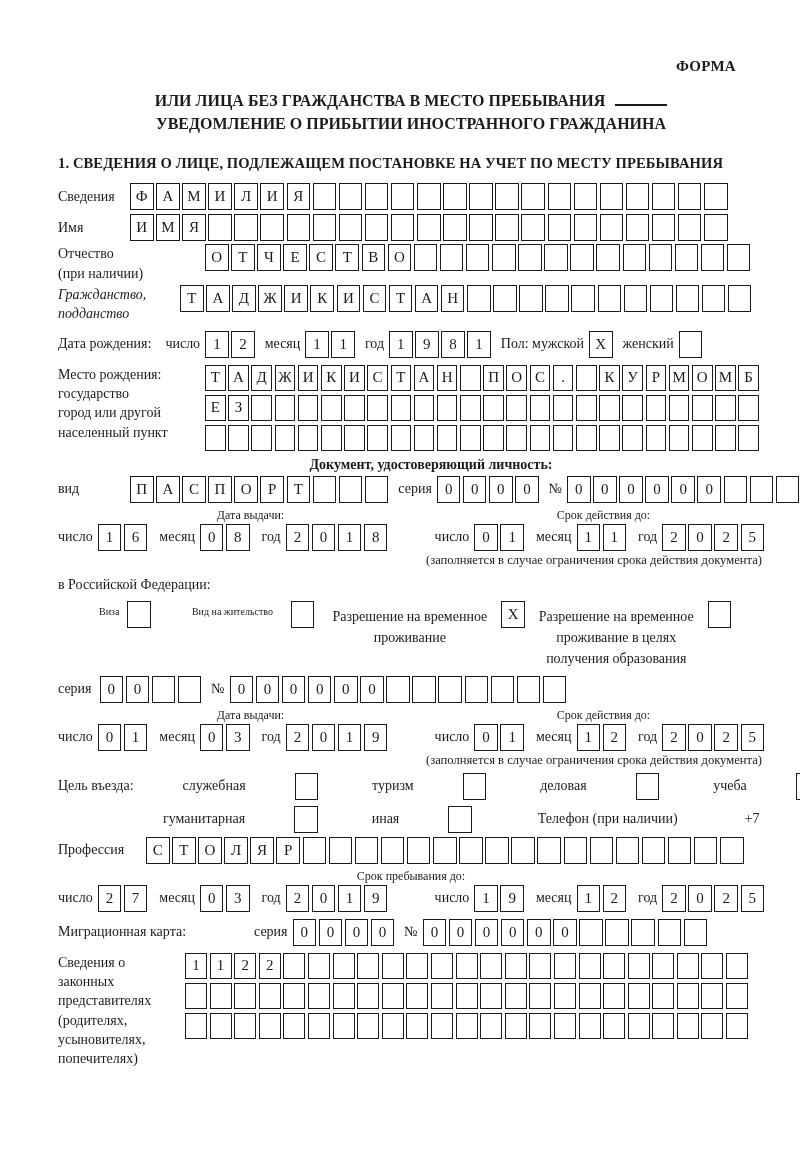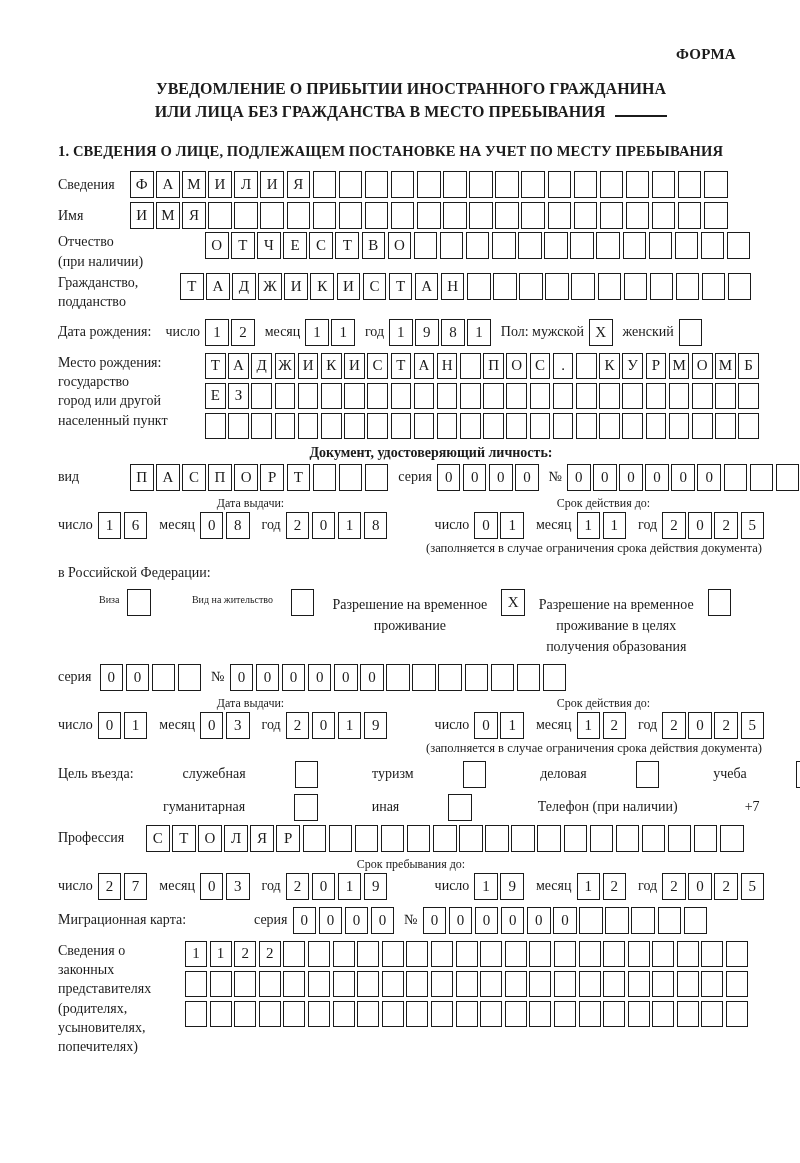--- a/index.html
+++ b/index.html
@@ -2,33 +2,33 @@
 <html><head>
 <meta charset="utf-8">
 <style>
   html,body{margin:0;padding:0;background:#fff;}
   body{width:800px;height:1163px;color:#1b1b1b;font-family:"Liberation Serif","DejaVu Serif",serif;overflow:hidden;}
   .page{padding:34px 36px 10px 58px;box-sizing:border-box;}
 
   
   .hdr{width:192px;margin-left:auto;font-size:13.2px;line-height:1.3;}
   .hdr .amend{margin-top:4px;}
-  .forma{font-weight:bold;font-size:15px;text-align:right;padding-right:28px;margin-top:12px;letter-spacing:.3px;}
+  .forma{font-weight:bold;font-size:15px;text-align:right;padding-right:28px;margin-top:24px;letter-spacing:.3px;}
 
   .title{margin-top:14px;text-align:center;font-weight:bold;font-size:16px;line-height:1.45;}
   .title .blank{display:inline-block;width:52px;border-bottom:2px solid #1b1b1b;height:12px;margin-left:10px;}
 
   .sec{margin-top:20px;font-weight:bold;font-size:14.6px;letter-spacing:.1px;}
 
   
   .row{display:flex;align-items:center;margin-top:2px;min-height:29px;}
   .row.top{align-items:flex-start;}
   .flabel{font-size:14px;flex-shrink:0;}
   .lcol{font-size:14px;line-height:1.38;flex-shrink:0;}
-  .w72{width:72px;} .w147{width:147px;} .w122{width:122px;} .w150{width:150px;} .w127{width:127px;}
+  .w72{width:72px;} .w147{width:147px;} .w122{width:122px;font-style:italic;} .w150{width:150px;} .w127{width:127px;}
 
   .cells{display:flex;gap:2.6px;flex-wrap:nowrap;}
   .cell{box-sizing:border-box;width:23.5px;height:27px;border:1.7px solid #1b1b1b;display:flex;align-items:center;justify-content:center;font-size:15px;line-height:1;background:#fff;}
   .cells.compact .cell{width:20.6px;height:26px;}
   .cells.mid .cell{width:22px;height:26px;}
   .stack{display:flex;flex-direction:column;gap:4px;}
 
   .inl{font-size:14px;margin:0 5px 0 10px;white-space:nowrap;}
   .inl.first{margin-left:14px;}
 
@@ -62,22 +62,22 @@
 </style>
 </head>
 <body>
 
 <div class="page">
 
 
   <div class="forma">ФОРМА</div>
 
   <div class="title">
+    <div><span>ИЛИ ЛИЦА БЕЗ ГРАЖДАНСТВА В МЕСТО ПРЕБЫВАНИЯ</span><span class="blank"></span></div>
     <div>УВЕДОМЛЕНИЕ О ПРИБЫТИИ ИНОСТРАННОГО ГРАЖДАНИНА</div>
-    <div><span>ИЛИ ЛИЦА БЕЗ ГРАЖДАНСТВА В МЕСТО ПРЕБЫВАНИЯ</span><span class="blank"></span></div>
   </div>
 
   <div class="sec">1. СВЕДЕНИЯ О ЛИЦЕ, ПОДЛЕЖАЩЕМ ПОСТАНОВКЕ НА УЧЕТ ПО МЕСТУ ПРЕБЫВАНИЯ</div>
 
   <div class="row mt10">
     <div class="flabel w72">Сведения</div>
     <div class="cells">
         <span class="cell">Ф</span>
         <span class="cell">А</span>
         <span class="cell">М</span>

